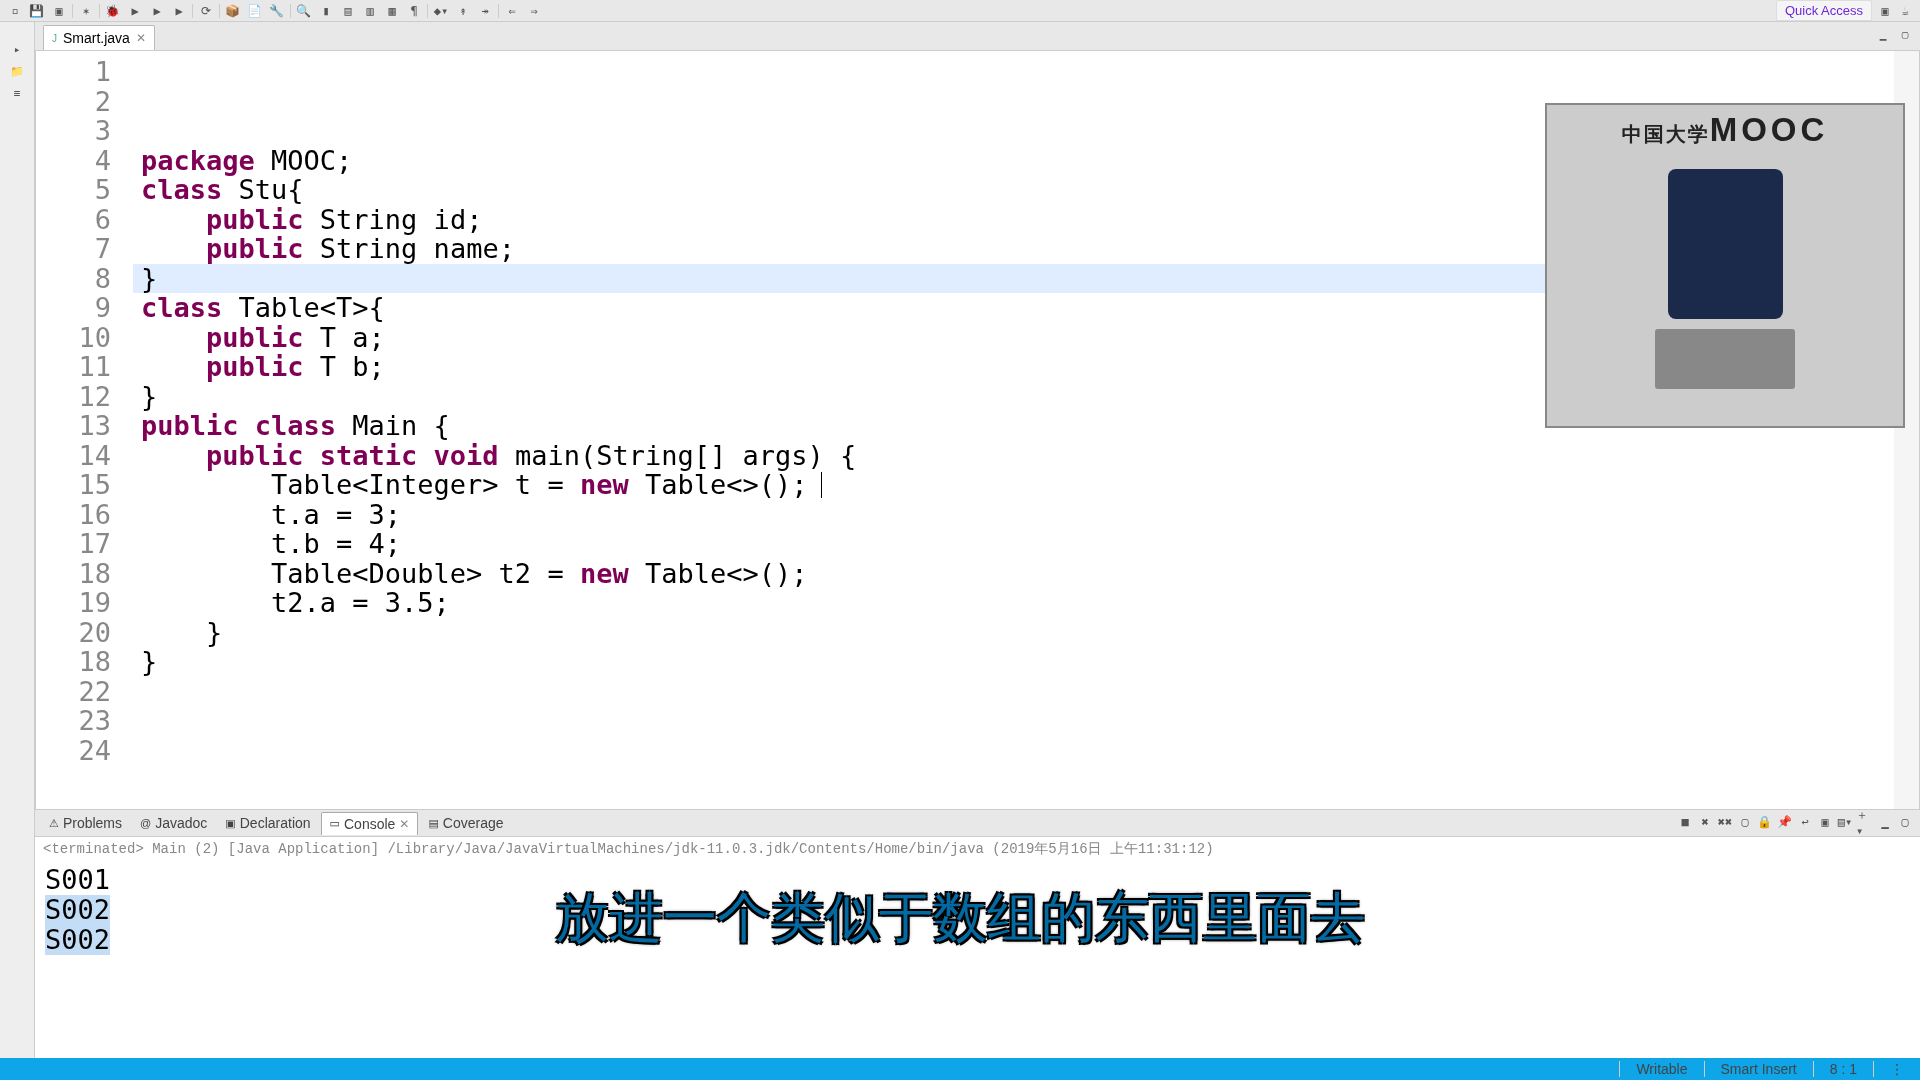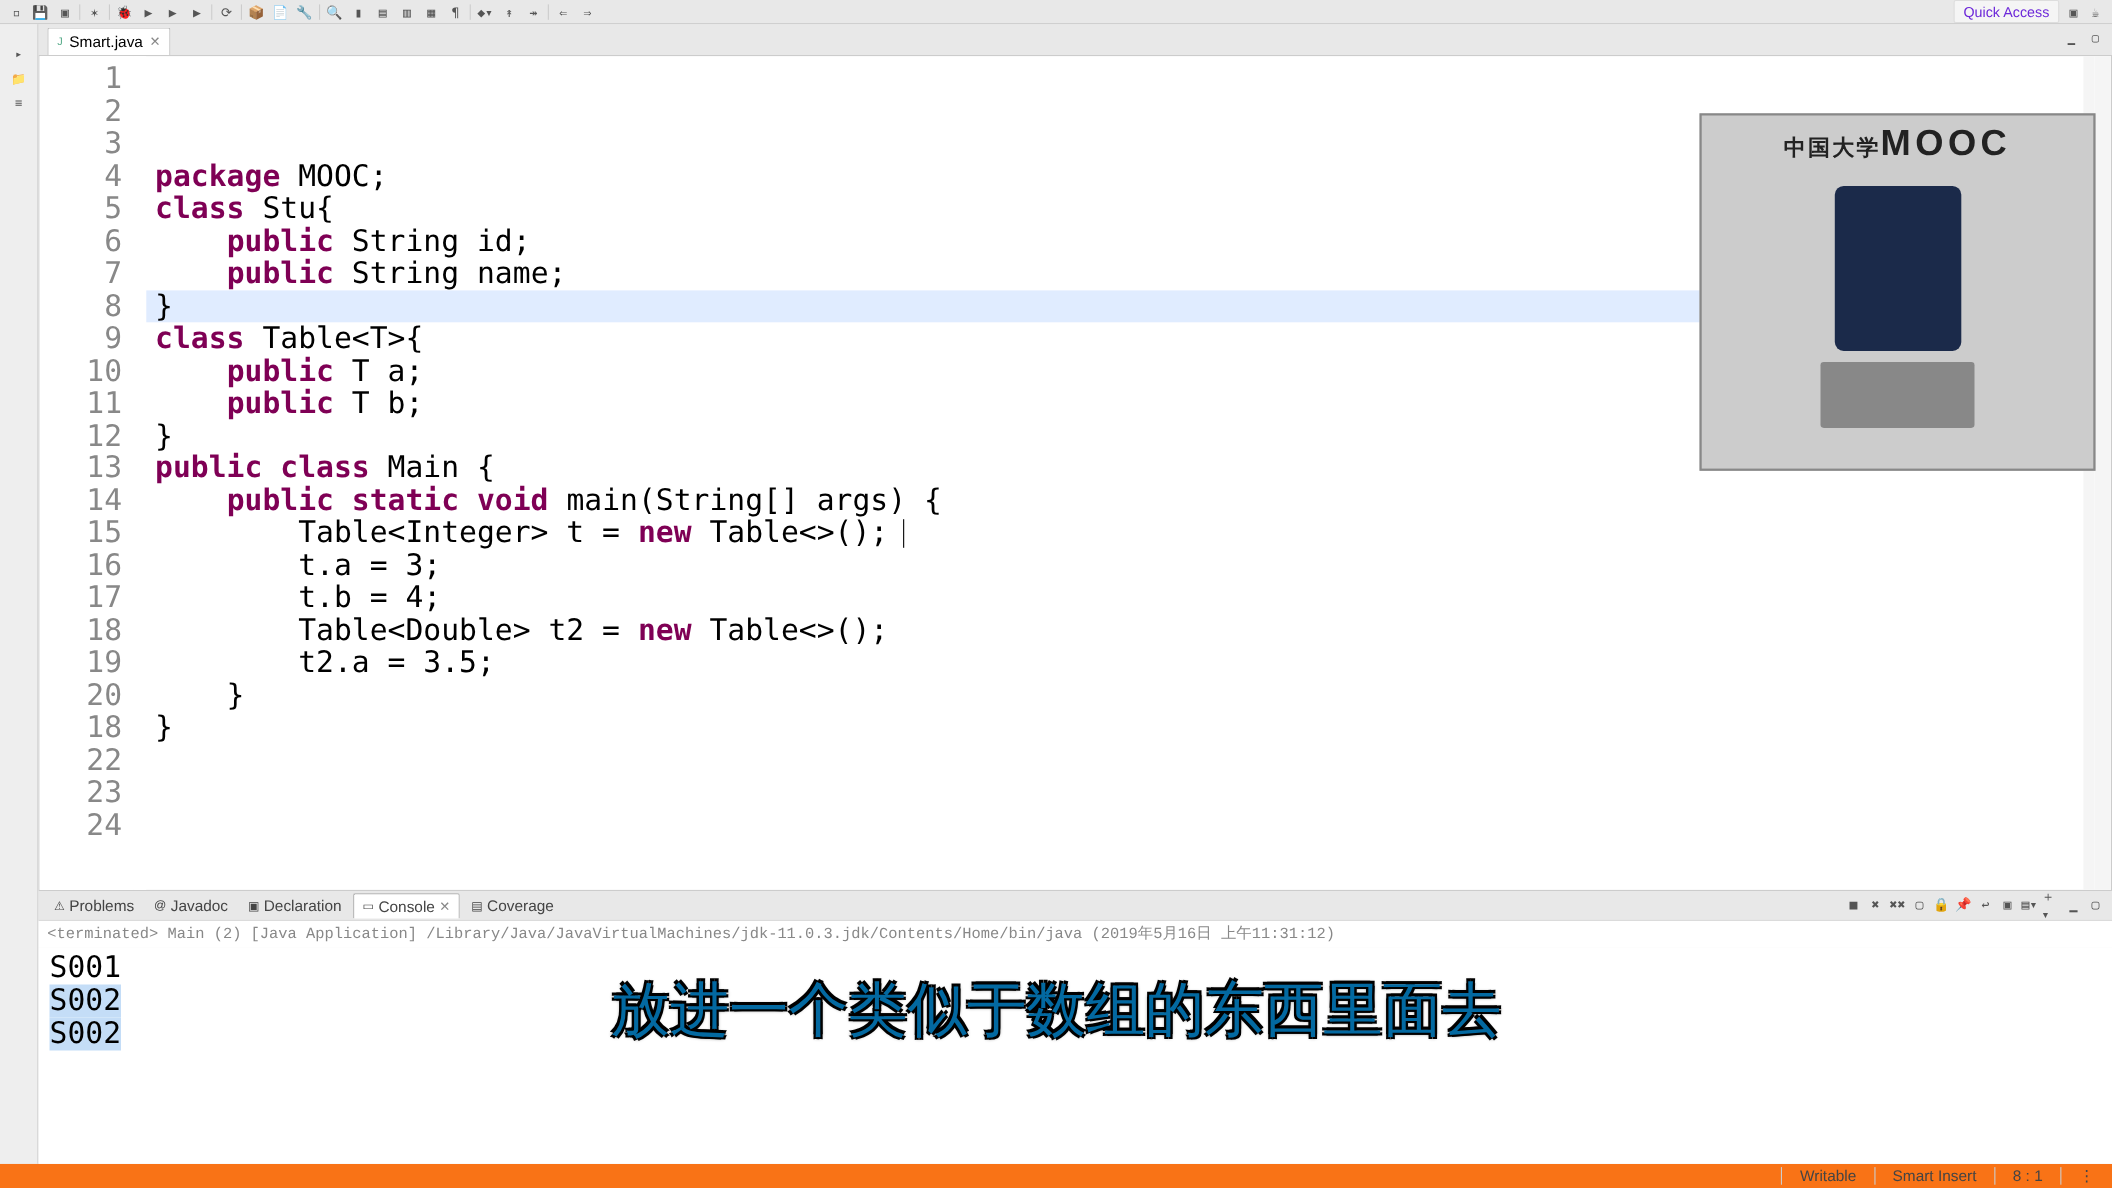--- a/index.html
+++ b/index.html
@@ -152,21 +152,21 @@
   position: absolute; left: 50%; transform: translateX(-50%);
   bottom: 125px; font-family: "Heiti SC", "Microsoft YaHei", sans-serif;
   font-size: 54px; color: #0369a1;
   text-shadow: -2px -2px 0 #000, 2px -2px 0 #000,
                -2px 2px 0 #000, 2px 2px 0 #000,
                0 0 4px #000;
   z-index: 25; white-space: nowrap;
 }
 
 .statusbar {
-  height: 22px; background: #f97316; display: flex;
+  height: 22px; background: #0ea5e9; display: flex;
   align-items: center; font-family: Arial, sans-serif;
   font-size: 14px; color: #444;
 }
 .statusbar .status-cell {
   padding: 0 16px; border-left: 1px solid #ccc;
 }
 .statusbar .status-spacer { flex: 1; }
 </style>
 </head>
 <body>

